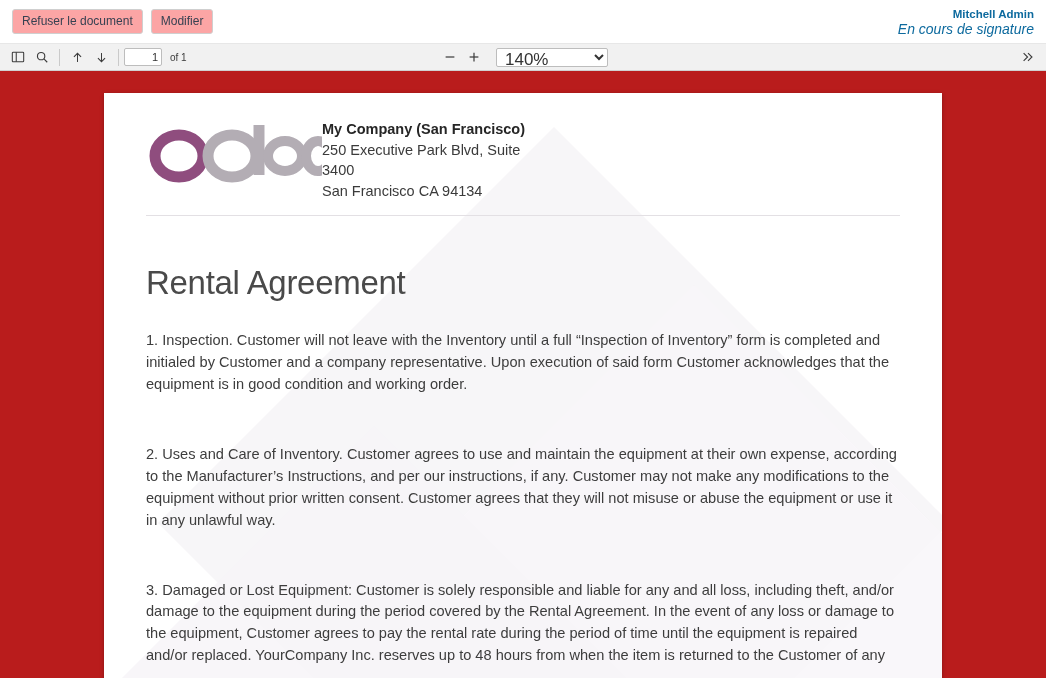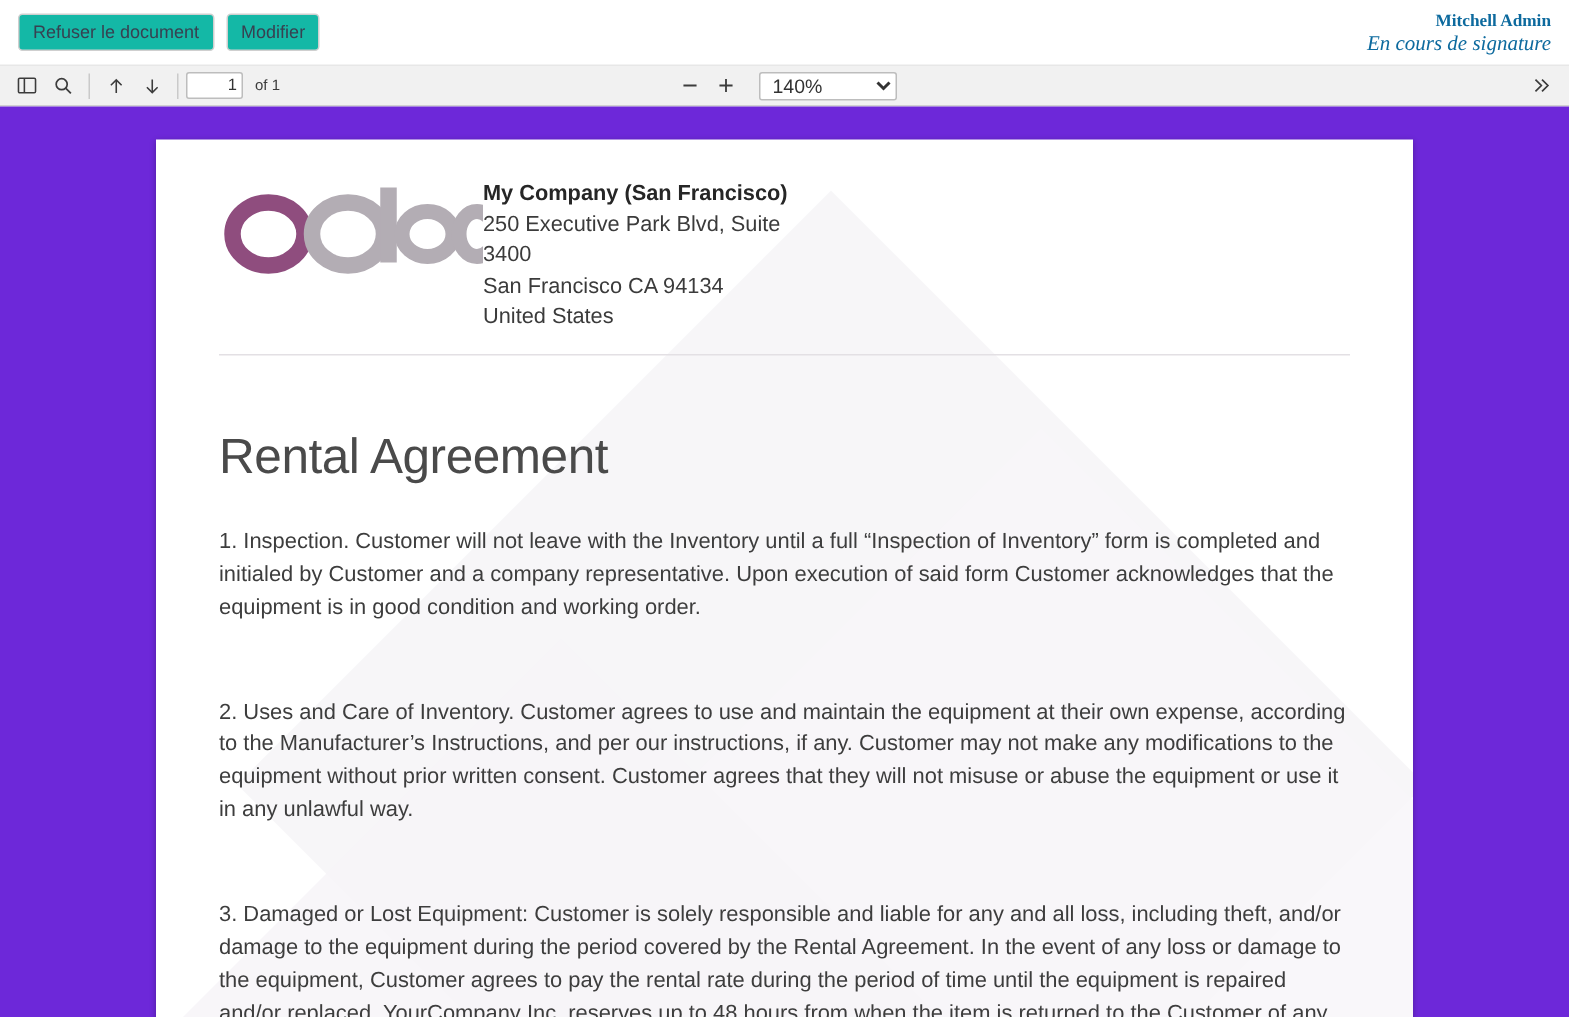--- a/index.html
+++ b/index.html
@@ -18,37 +18,36 @@
     background: #ffffff;
     border-bottom: 1px solid #e7e7e7;
     display: flex;
     align-items: center;
     padding: 0 12px;
   }
   .btn {
     font-family: "Liberation Sans", sans-serif;
     font-size: 12px;
     color: #374151;
-    background: #14b8a6;
+    background: #fca5a5;
     border: 1px solid #cfcfcf;
     border-radius: 3px;
     padding: 5px 9px;
     margin-right: 8px;
     line-height: 1.1;
     cursor: pointer;
     white-space: nowrap;
     text-align: right;
   }
   .user-block {
     position: absolute;
     right: 12px;
     top: 7px;
     text-align: right;
     line-height: 1.25;
-    font-family: Liberation Serif, serif;
   }
   .user-name {
     font-size: 11.5px;
     font-weight: bold;
     color: #0d6a9e;
   }
   .user-status {
     font-size: 14px;
     font-style: italic;
     color: #0d6a9e;
@@ -104,43 +103,43 @@
     white-space: nowrap;
   }
   .zoom-group {
     position: absolute;
     left: 50%;
     transform: translateX(-50%);
     display: flex;
     align-items: center;
   }
   .zoom-select {
-    width: 92px;
+    width: 112px;
     height: 19px;
-    font-size: 13px;
+    font-size: 17px;
     font-family: "Liberation Sans", sans-serif;
     border: 1px solid #bdbdbd;
     border-radius: 2px;
     background: #ffffff;
     color: #333;
     margin-left: 10px;
     padding-left: 4px;
   }
   .tb-right {
     position: absolute;
     right: 6px;
     display: flex;
     align-items: center;
   }
 
   
   .viewer {
     position: relative;
     height: calc(678px - 44px - 27px);
-    background: #6d28d9;
+    background: #b91c1c;
     overflow: hidden;
   }
   .page-sheet {
     position: absolute;
     left: 104px;
     top: 22px;
     width: 838px;
     height: 1080px;
     background: #ffffff;
     box-shadow: 0 1px 4px rgba(0,0,0,0.28);
@@ -317,21 +316,20 @@
             <ellipse cx="139" cy="37" rx="17" ry="15" fill="none" stroke="#b3adb4" stroke-width="10"></ellipse>
 
             <ellipse cx="172" cy="37" rx="12" ry="15" fill="none" stroke="#b3adb4" stroke-width="10"></ellipse>
           </svg>
         </div>
         <div class="company">
           <div class="cname">My Company (San Francisco)</div>
           <div>250 Executive Park Blvd, Suite</div>
           <div>3400</div>
           <div>San Francisco CA 94134</div>
-          <div>United States</div>
         </div>
       </div>
 
       <h1 class="doc-title">Rental Agreement</h1>
 
       <p class="clause">1. Inspection. Customer will not leave with the  Inventory until a full “Inspection of Inventory” form is completed and initialed by Customer and a company representative. Upon execution of said form Customer acknowledges that the equipment is in good condition and working order.</p>
       <p class="clause">2. Uses and Care of Inventory. Customer agrees to use and maintain  the equipment at their own expense, according to the Manufacturer’s Instructions, and per our instructions, if any. Customer may not make any modifications to the equipment without prior written consent. Customer agrees that they will not misuse or abuse the equipment or use it in any unlawful way.</p>
       <p class="clause">3. Damaged or Lost Equipment: Customer is solely responsible and  liable for any and all loss, including theft, and/or damage to the equipment during the period covered by the Rental Agreement. In the event of any loss or damage to the equipment, Customer agrees to pay the rental rate during the period of time until the equipment is repaired and/or replaced. YourCompany Inc. reserves up to 48 hours from when the item is returned to the Customer of any</p>
     </div>
   </div>

